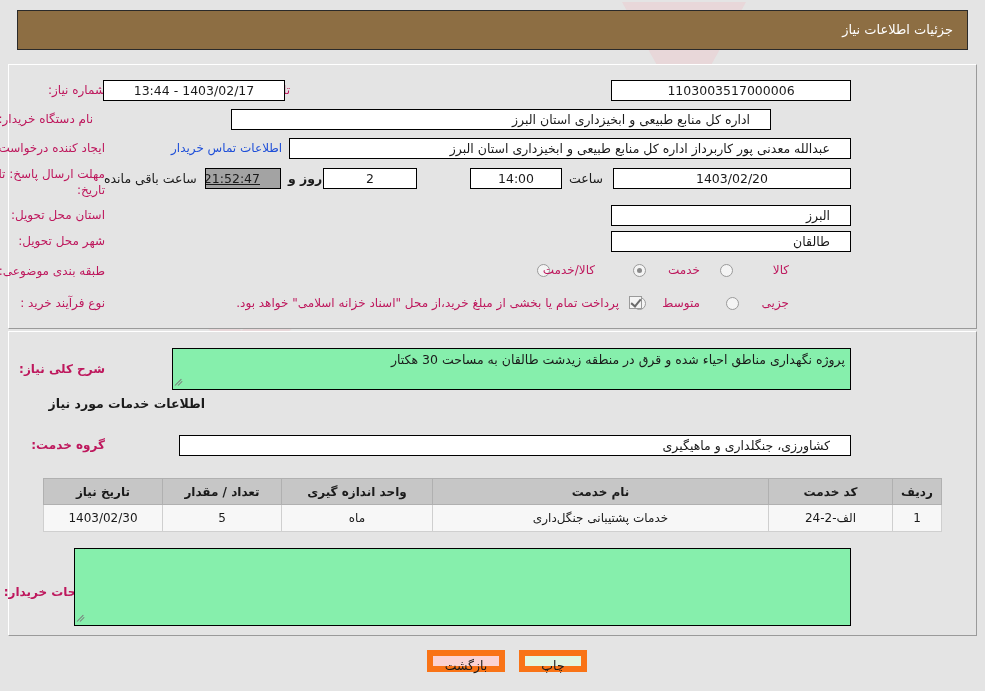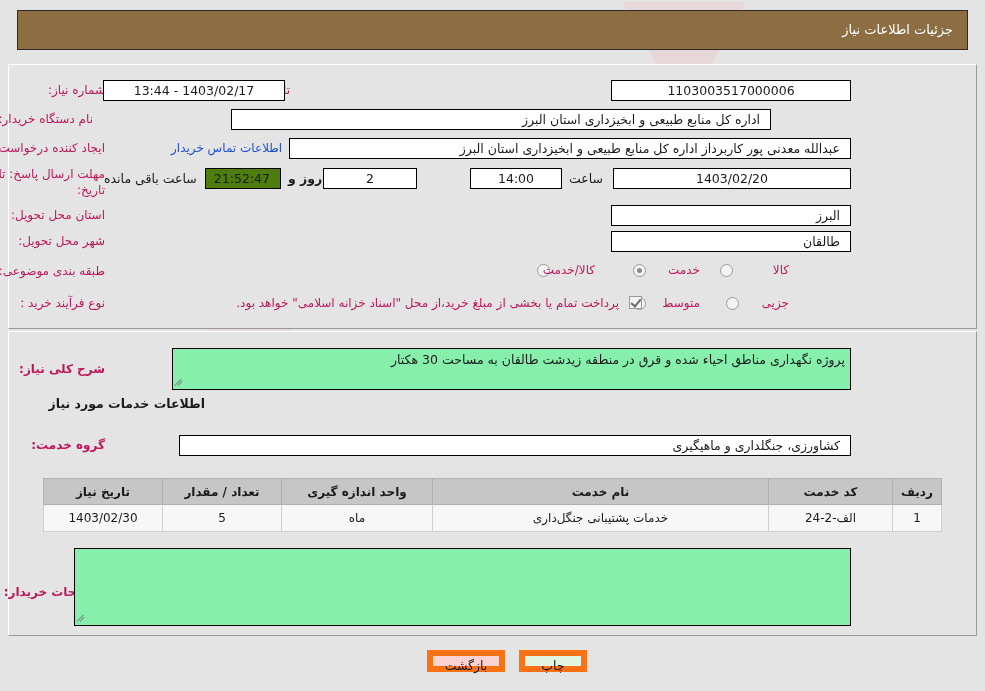--- a/index.html
+++ b/index.html
@@ -108,30 +108,30 @@
     color: #be185d;
     z-index: 12;
   }
   .fld {
     position: absolute;
     border: 1px solid #000000;
     background: #ffffff;
     box-sizing: border-box;
     font-size: 12.5px;
     color: #1a1a1a;
-    padding: 0 10px;
+    padding: 0 20px;
     line-height: 19px;
     height: 21px;
     white-space: nowrap;
     overflow: hidden;
     text-align: right;
     z-index: 12;
   }
   .fld.center { text-align: center; }
-  .fld.cream  { background: #4d7c0f; }
+  .fld.cream  { background: #a3a3a3; text-decoration: underline; }
   .link {
     position: absolute;
     color: #1f4fd8;
     font-size: 12px;
     white-space: nowrap;
     cursor: pointer;
     z-index: 12;
   }
   .plain {
     position: absolute;

